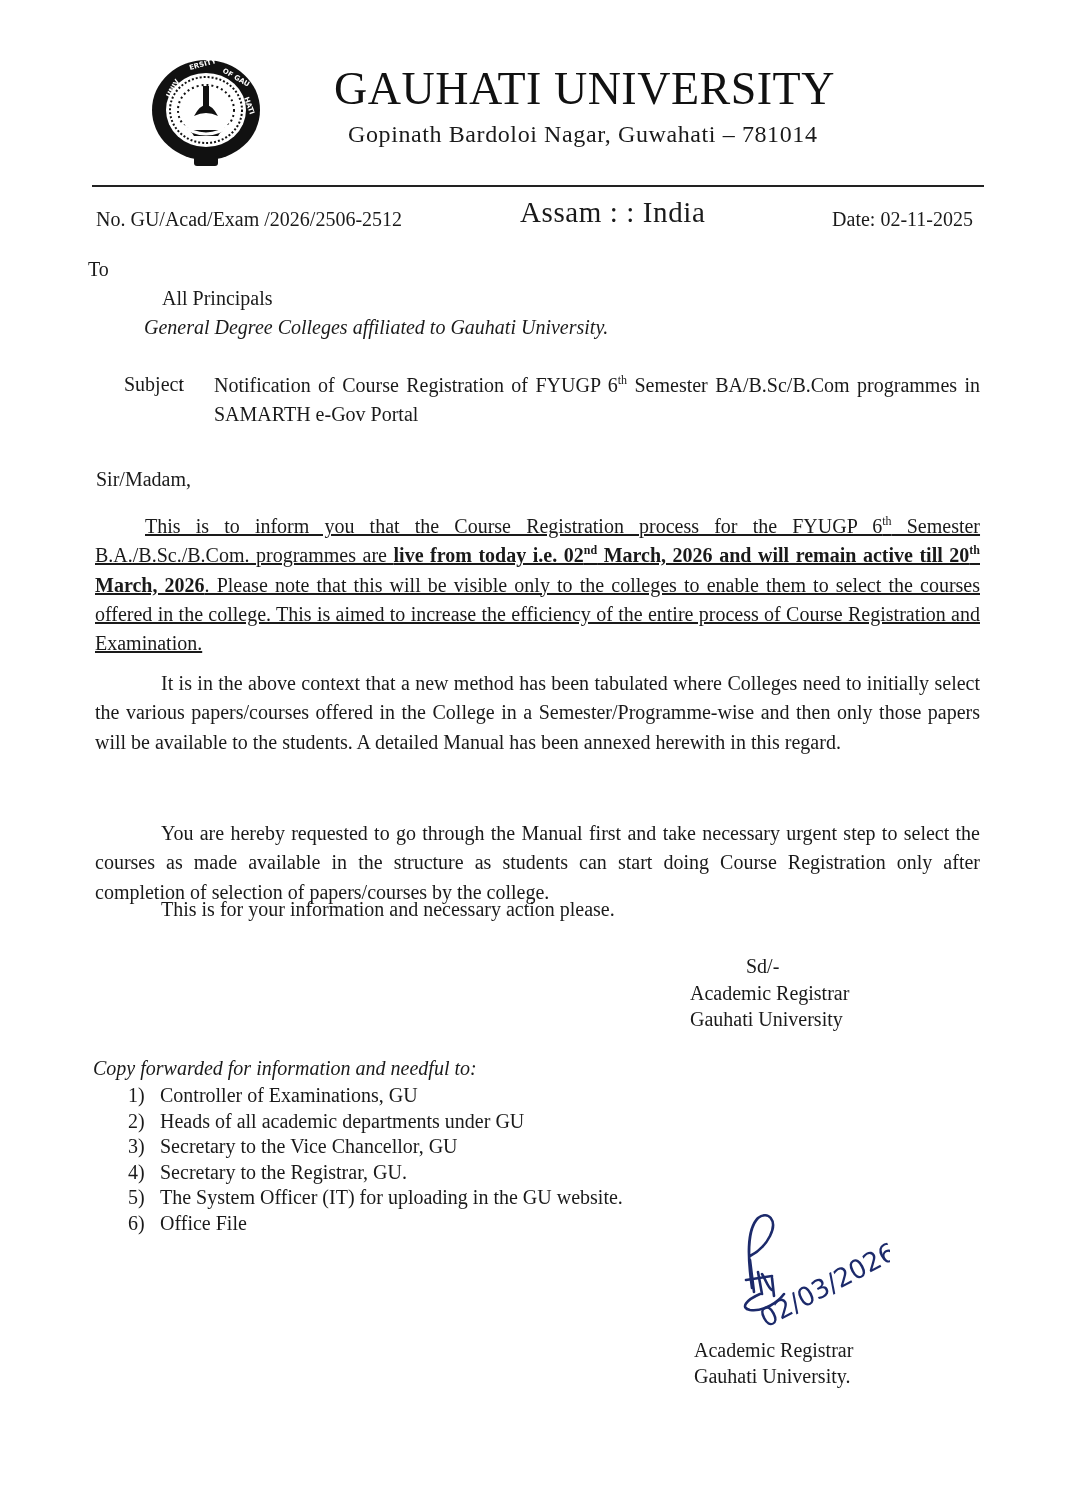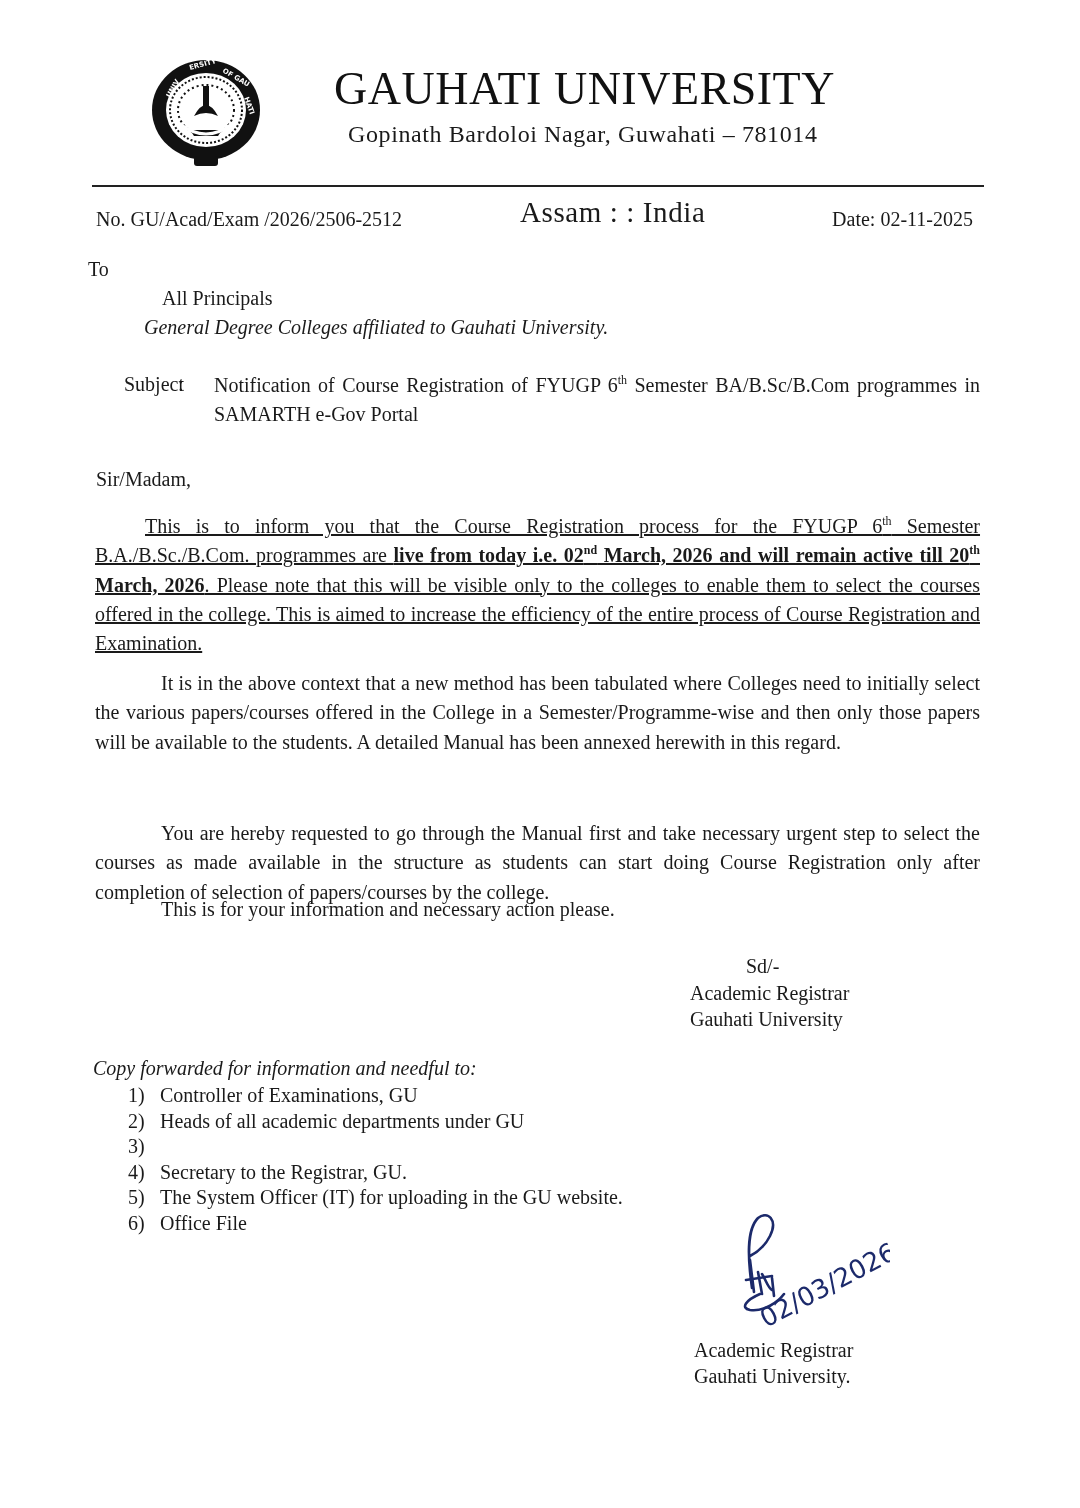--- a/index.html
+++ b/index.html
@@ -96,20 +96,21 @@
   <li>
       <span class="cc-num">1)</span>
       <span>Controller of Examinations, GU</span>
     </li>
   <li>
       <span class="cc-num">2)</span>
       <span>Heads of all academic departments under GU</span>
     </li>
   <li>
       <span class="cc-num">3)</span>
+      <span>Secretary to the Vice Chancellor, GU</span>
     </li>
   <li>
       <span class="cc-num">4)</span>
       <span>Secretary to the Registrar, GU.</span>
     </li>
   <li>
       <span class="cc-num">5)</span>
       <span>The System Officer (IT) for uploading in the GU website.</span>
     </li>
   <li>

